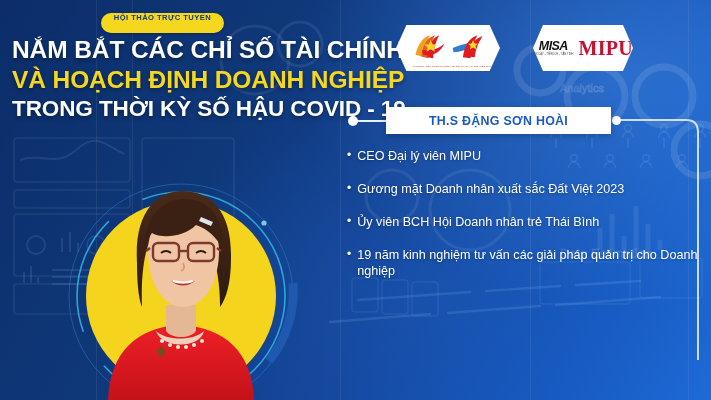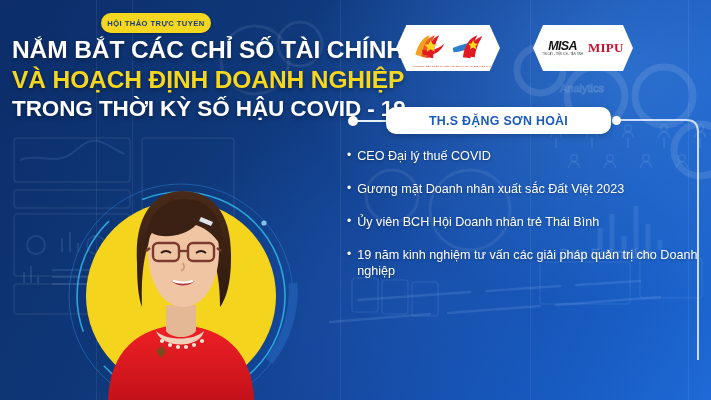--- a/index.html
+++ b/index.html
@@ -14,23 +14,23 @@
   }
 
   
   .bg-layer{position:absolute;inset:0;pointer-events:none;}
   .bg-svg{position:absolute;inset:0;width:100%;height:100%;}
 
   .vgrid{position:absolute;top:0;bottom:0;width:1px;background:rgba(255,255,255,.07);}
 
   
   .badge{
-    position:absolute;left:101px;top:13px;width:110px;height:20px;
+    position:absolute;left:101px;top:13px;width:123px;height:20px;
     background:#f5d720;border-radius:10px;
-    display:flex;align-items:center;justify-content:center;
+    display:flex;align-items:flex-start;justify-content:center;
     color:#163b7a;font-size:7.6px;font-weight:bold;letter-spacing:.45px;
     box-shadow:0 1px 3px rgba(0,0,0,.25);
   }
   .title{position:absolute;left:12px;top:36px;width:352px;}
   .tline{
     font-weight:bold;letter-spacing:-.1px;line-height:1.14;
     text-shadow:0 2px 4px rgba(0,0,0,.38);white-space:nowrap;
   }
   .tl1{font-size:24.5px;color:#ffffff;}
   .tl2{font-size:24.5px;color:#f5d720;margin-top:2px;}
@@ -49,28 +49,27 @@
   .vnlogo{display:flex;align-items:center;gap:5px;}
   .star-mark{position:relative;width:34px;height:30px;}
   .star-mark .lbl{
     position:absolute;left:50%;transform:translateX(-50%);bottom:-5px;
     font-size:2.4px;color:#d02020;white-space:nowrap;letter-spacing:.1px;
   }
   .misa-wrap{display:flex;align-items:center;gap:5px;}
   .misa-txt{display:flex;flex-direction:column;align-items:center;line-height:1;}
   .misa-word{font-size:12.5px;font-weight:bold;color:#111;letter-spacing:-.6px;font-style:italic;}
   .misa-sub{font-size:2.6px;color:#333;letter-spacing:.1px;margin-top:1.5px;white-space:nowrap;}
-  .mipu-word{font-family:"Liberation Serif","DejaVu Serif",serif;font-size:13px;font-weight:bold;color:#c8102e;letter-spacing:.3px;}
+  .mipu-word{font-family:"Liberation Serif","DejaVu Serif",serif;font-size:20px;font-weight:bold;color:#c8102e;letter-spacing:.3px;}
 
   
   .name-banner{
     position:absolute;left:386px;top:107px;width:225px;height:27px;
     background:#ffffff;display:flex;align-items:center;justify-content:center;
     box-shadow:0 2px 6px rgba(0,0,0,.22);
-    border-radius:10px;
   }
   .name-banner span{
     color:#1a5bbf;font-size:12.4px;font-weight:bold;letter-spacing:.3px;white-space:nowrap;
   }
 
   .conn-line{position:absolute;left:355px;top:120px;width:33px;height:2px;background:#eaf2ff;}
   .conn-dot{
     position:absolute;left:348px;top:115.5px;width:10px;height:10px;border-radius:50%;
     background:#ffffff;
   }
@@ -269,21 +268,21 @@
   <div class="conn-dot"></div>
   <div class="frame-dot"></div>
 
   <div class="name-banner">
     <span>TH.S ĐẶNG SƠN HOÀI</span>
   </div>
 
   <div class="bullets">
     <div class="bullet">
       <span class="dot">•</span>
-      <span class="txt">CEO Đại lý thuế COVID</span>
+      <span class="txt">CEO Đại lý viên MIPU</span>
     </div>
     <div class="bullet">
       <span class="dot">•</span>
       <span class="txt">Gương mặt Doanh nhân xuất sắc Đất Việt 2023</span>
     </div>
     <div class="bullet">
       <span class="dot">•</span>
       <span class="txt">Ủy viên BCH Hội Doanh nhân trẻ Thái Bình</span>
     </div>
     <div class="bullet">

